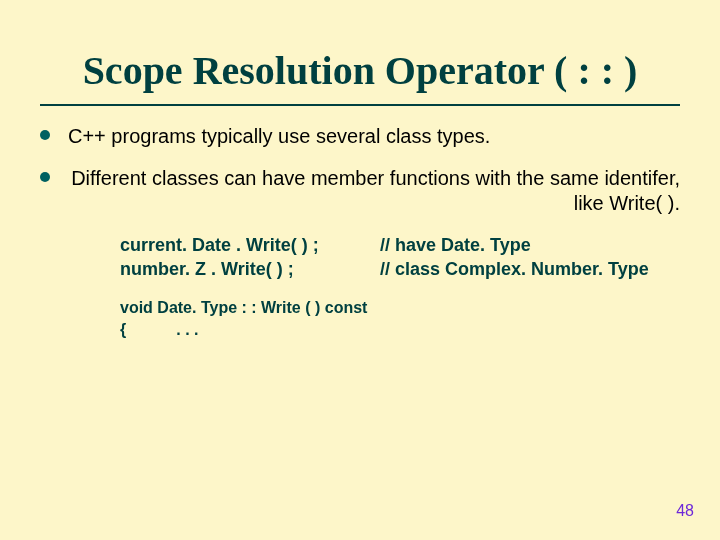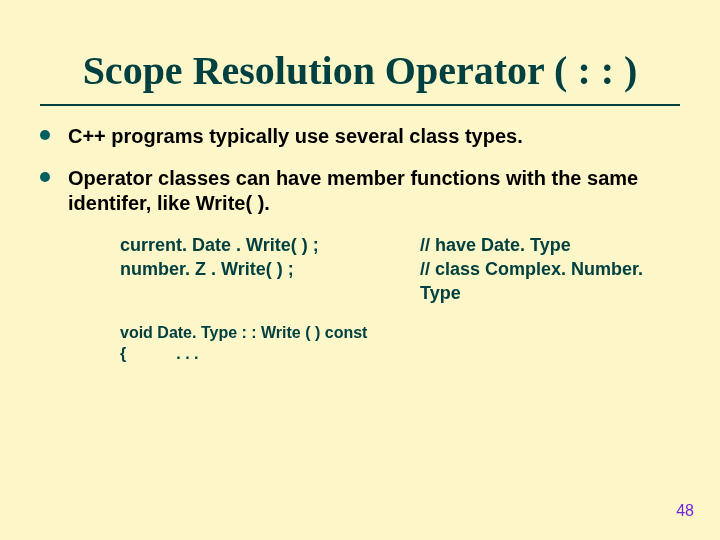--- a/index.html
+++ b/index.html
@@ -35,35 +35,35 @@
     width: 10px;
     height: 10px;
     background: #006060;
     border-radius: 50%;
     margin-top: 6px;
     margin-right: 18px;
     flex-shrink: 0;
   }
   .bullet .text {
     font-size: 20px;
-    font-weight: bold;
+    font-weight: normal;
     color: #000;
     line-height: 1.28;
+    text-align: right;
   }
   .codeblock {
     margin-left: 80px;
     margin-bottom: 16px;
   }
   .codeline {
     display: flex;
     font-size: 18px;
     font-weight: bold;
     color: #004040;
     line-height: 1.35;
-    gap: 40px;
   }
   .codeline .left {
     width: 260px;
   }
   .codeline .right {
     flex: 1;
   }
   .codeblock2 {
     margin-left: 80px;
     font-size: 16px;
@@ -86,21 +86,21 @@
 <div class="slide">
   <div class="title">Scope Resolution Operator ( : : )</div>
 
   <div class="bullet">
     <div class="dot"></div>
     <div class="text">C++ programs typically use several class types.</div>
   </div>
 
   <div class="bullet">
     <div class="dot"></div>
-    <div class="text">Operator classes can have member functions with the same identifer, like Write( ).</div>
+    <div class="text">Different classes can have member functions with the same identifer, like Write( ).</div>
   </div>
 
 
   <div class="codeblock">
     <div class="codeline">
       <span class="left">current. Date . Write( ) ;</span>
       <span class="right">// have Date. Type</span>
     </div>
     <div class="codeline">
       <span class="left">number. Z . Write( ) ;</span>

